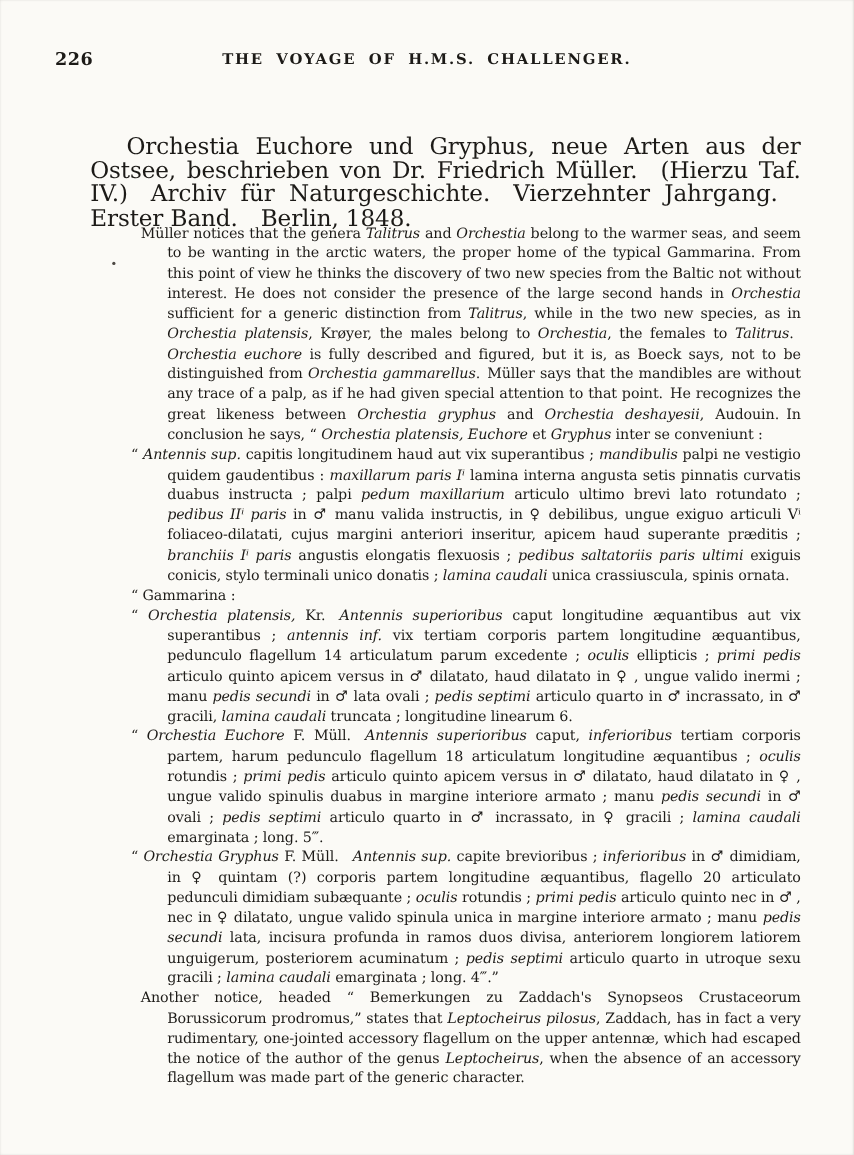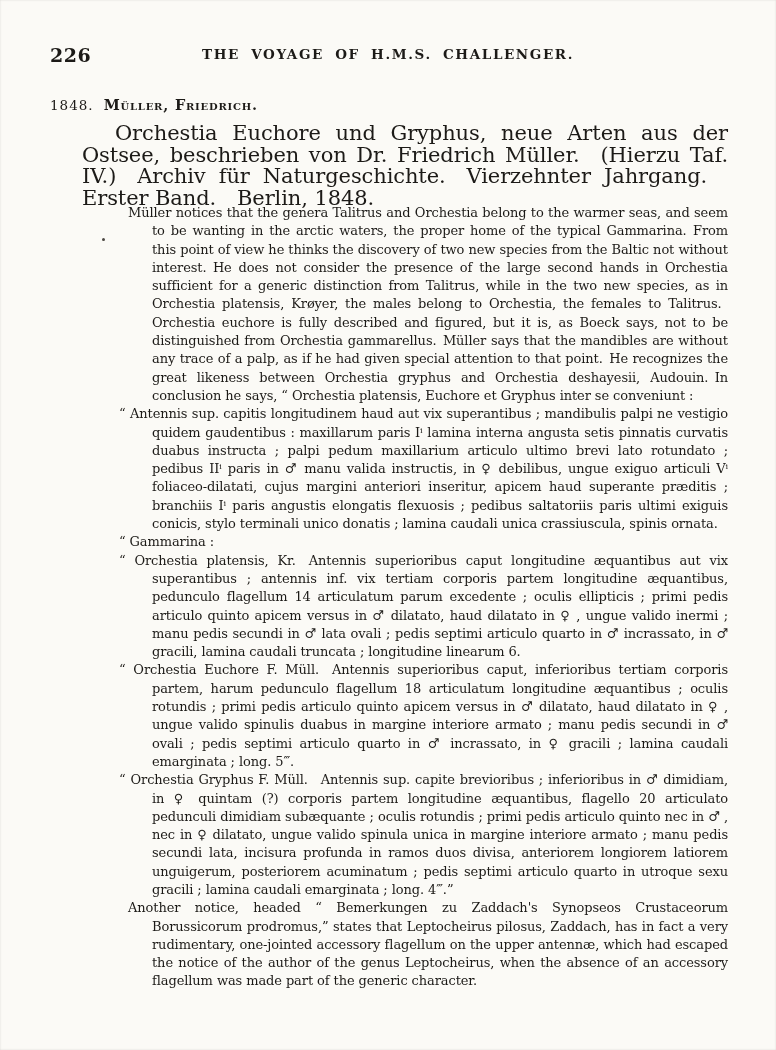--- a/index.html
+++ b/index.html
@@ -23,21 +23,21 @@
     position: absolute;
     top: 44px;
     left: 0;
     width: 100%;
     height: 20px;
   }
   .pagenum {
     position: absolute;
     left: 50px;
     top: 0;
-    font-size: 19px;
+    font-size: 16px;
     font-weight: bold;
     letter-spacing: 0.5px;
   }
   .runtitle {
     text-align: center;
     font-size: 13.5px;
     font-weight: bold;
     letter-spacing: 1.6px;
     word-spacing: 5px;
     padding-top: 2px;
@@ -87,20 +87,21 @@
     margin: 0;
     padding: 0;
   }
   .abstract p.english {
     text-indent: -24px;
   }
   .abstract p.quote {
     text-indent: -33px;
   }
   .it {
+    font-style: italic;
   }
   
   .speck {
     position: absolute;
     left: 102px;
     top: 238px;
     width: 3px;
     height: 3px;
     border-radius: 50%;
     background: #4b4742;
@@ -109,23 +110,20 @@
 </head>
 <body>
 
 <div class="page">
 
   <div class="runhead">
     <span class="pagenum">226</span>
     <div class="runtitle">THE VOYAGE OF H.M.S. CHALLENGER.</div>
   </div>
 
-  <div class="entry-heading">
-    <span class="entry-year">1848.</span><span class="sc">Müller, Friedrich.</span>
-  </div>
 
   <div class="citation"><span>Orchestia Euchore und Gryphus, neue Arten aus der Ostsee, beschrieben von Dr. Friedrich Müller. (Hierzu Taf. IV.) Archiv für Naturgeschichte. Vierzehnter Jahrgang. Erster Band. Berlin, 1848.</span></div>
 
   <div class="abstract">
     <p class="english"><span>Müller notices that the genera </span><span class="it">Talitrus</span><span> and </span><span class="it">Orchestia</span><span> belong to the warmer seas, and seem to be wanting in the arctic waters, the proper home of the typical Gammarina. From this point of view he thinks the discovery of two new species from the Baltic not without interest. He does not consider the presence of the large second hands in </span><span class="it">Orchestia</span><span> sufficient for a generic distinction from </span><span class="it">Talitrus</span><span>, while in the two new species, as in </span><span class="it">Orchestia platensis</span><span>, Krøyer, the males belong to </span><span class="it">Orchestia</span><span>, the females to </span><span class="it">Talitrus</span><span>. </span><span class="it">Orchestia euchore</span><span> is fully described and figured, but it is, as Boeck says, not to be distinguished from </span><span class="it">Orchestia gammarellus</span><span>. Müller says that the mandibles are without any trace of a palp, as if he had given special attention to that point. He recognizes the great likeness between </span><span class="it">Orchestia gryphus</span><span> and </span><span class="it">Orchestia deshayesii</span><span>, Audouin. In conclusion he says, “ </span><span class="it">Orchestia platensis, Euchore</span><span> et </span><span class="it">Gryphus</span><span> inter se conveniunt :</span></p>
     <p class="quote"><span>“ </span><span class="it">Antennis sup.</span><span> capitis longitudinem haud aut vix superantibus ; </span><span class="it">mandibulis</span><span> palpi ne vestigio quidem gaudentibus : </span><span class="it">maxillarum paris Iⁱ</span><span> lamina interna angusta setis pinnatis curvatis duabus instructa ; palpi </span><span class="it">pedum maxillarium</span><span> articulo ultimo brevi lato rotundato ; </span><span class="it">pedibus IIⁱ paris</span><span> in ♂ manu valida instructis, in ♀ debilibus, ungue exiguo articuli Vⁱ foliaceo-dilatati, cujus margini anteriori inseritur, apicem haud superante præditis ; </span><span class="it">branchiis Iⁱ paris</span><span> angustis elongatis flexuosis ; </span><span class="it">pedibus saltatoriis paris ultimi</span><span> exiguis conicis, stylo terminali unico donatis ; </span><span class="it">lamina caudali</span><span> unica crassiuscula, spinis ornata.</span></p>
     <p class="quote"><span>“ Gammarina :</span></p>
     <p class="quote"><span>“ </span><span class="it">Orchestia platensis,</span><span> Kr. </span><span class="it">Antennis superioribus</span><span> caput longitudine æquantibus aut vix superantibus ; </span><span class="it">antennis inf.</span><span> vix tertiam corporis partem longitudine æquantibus, pedunculo flagellum 14 articulatum parum excedente ; </span><span class="it">oculis</span><span> ellipticis ; </span><span class="it">primi pedis</span><span> articulo quinto apicem versus in ♂ dilatato, haud dilatato in ♀ , ungue valido inermi ; manu </span><span class="it">pedis secundi</span><span> in ♂ lata ovali ; </span><span class="it">pedis septimi</span><span> articulo quarto in ♂ incrassato, in ♂ gracili, </span><span class="it">lamina caudali</span><span> truncata ; longitudine linearum 6.</span></p>
     <p class="quote"><span>“ </span><span class="it">Orchestia Euchore</span><span> F. Müll. </span><span class="it">Antennis superioribus</span><span> caput, </span><span class="it">inferioribus</span><span> tertiam corporis partem, harum pedunculo flagellum 18 articulatum longitudine æquantibus ; </span><span class="it">oculis</span><span> rotundis ; </span><span class="it">primi pedis</span><span> articulo quinto apicem versus in ♂ dilatato, haud dilatato in ♀ , ungue valido spinulis duabus in margine interiore armato ; manu </span><span class="it">pedis secundi</span><span> in ♂ ovali ; </span><span class="it">pedis septimi</span><span> articulo quarto in ♂ incrassato, in ♀ gracili ; </span><span class="it">lamina caudali</span><span> emarginata ; long. 5‴.</span></p>
     <p class="quote"><span>“ </span><span class="it">Orchestia Gryphus</span><span> F. Müll. </span><span class="it">Antennis sup.</span><span> capite brevioribus ; </span><span class="it">inferioribus</span><span> in ♂ dimidiam, in ♀ quintam (?) corporis partem longitudine æquantibus, flagello 20 articulato pedunculi dimidiam subæquante ; </span><span class="it">oculis</span><span> rotundis ; </span><span class="it">primi pedis</span><span> articulo quinto nec in ♂ , nec in ♀ dilatato, ungue valido spinula unica in margine interiore armato ; manu </span><span class="it">pedis secundi</span><span> lata, incisura profunda in ramos duos divisa, anteriorem longiorem latiorem unguigerum, posteriorem acuminatum ; </span><span class="it">pedis septimi</span><span> articulo quarto in utroque sexu gracili ; </span><span class="it">lamina caudali</span><span> emarginata ; long. 4‴.”</span></p>

